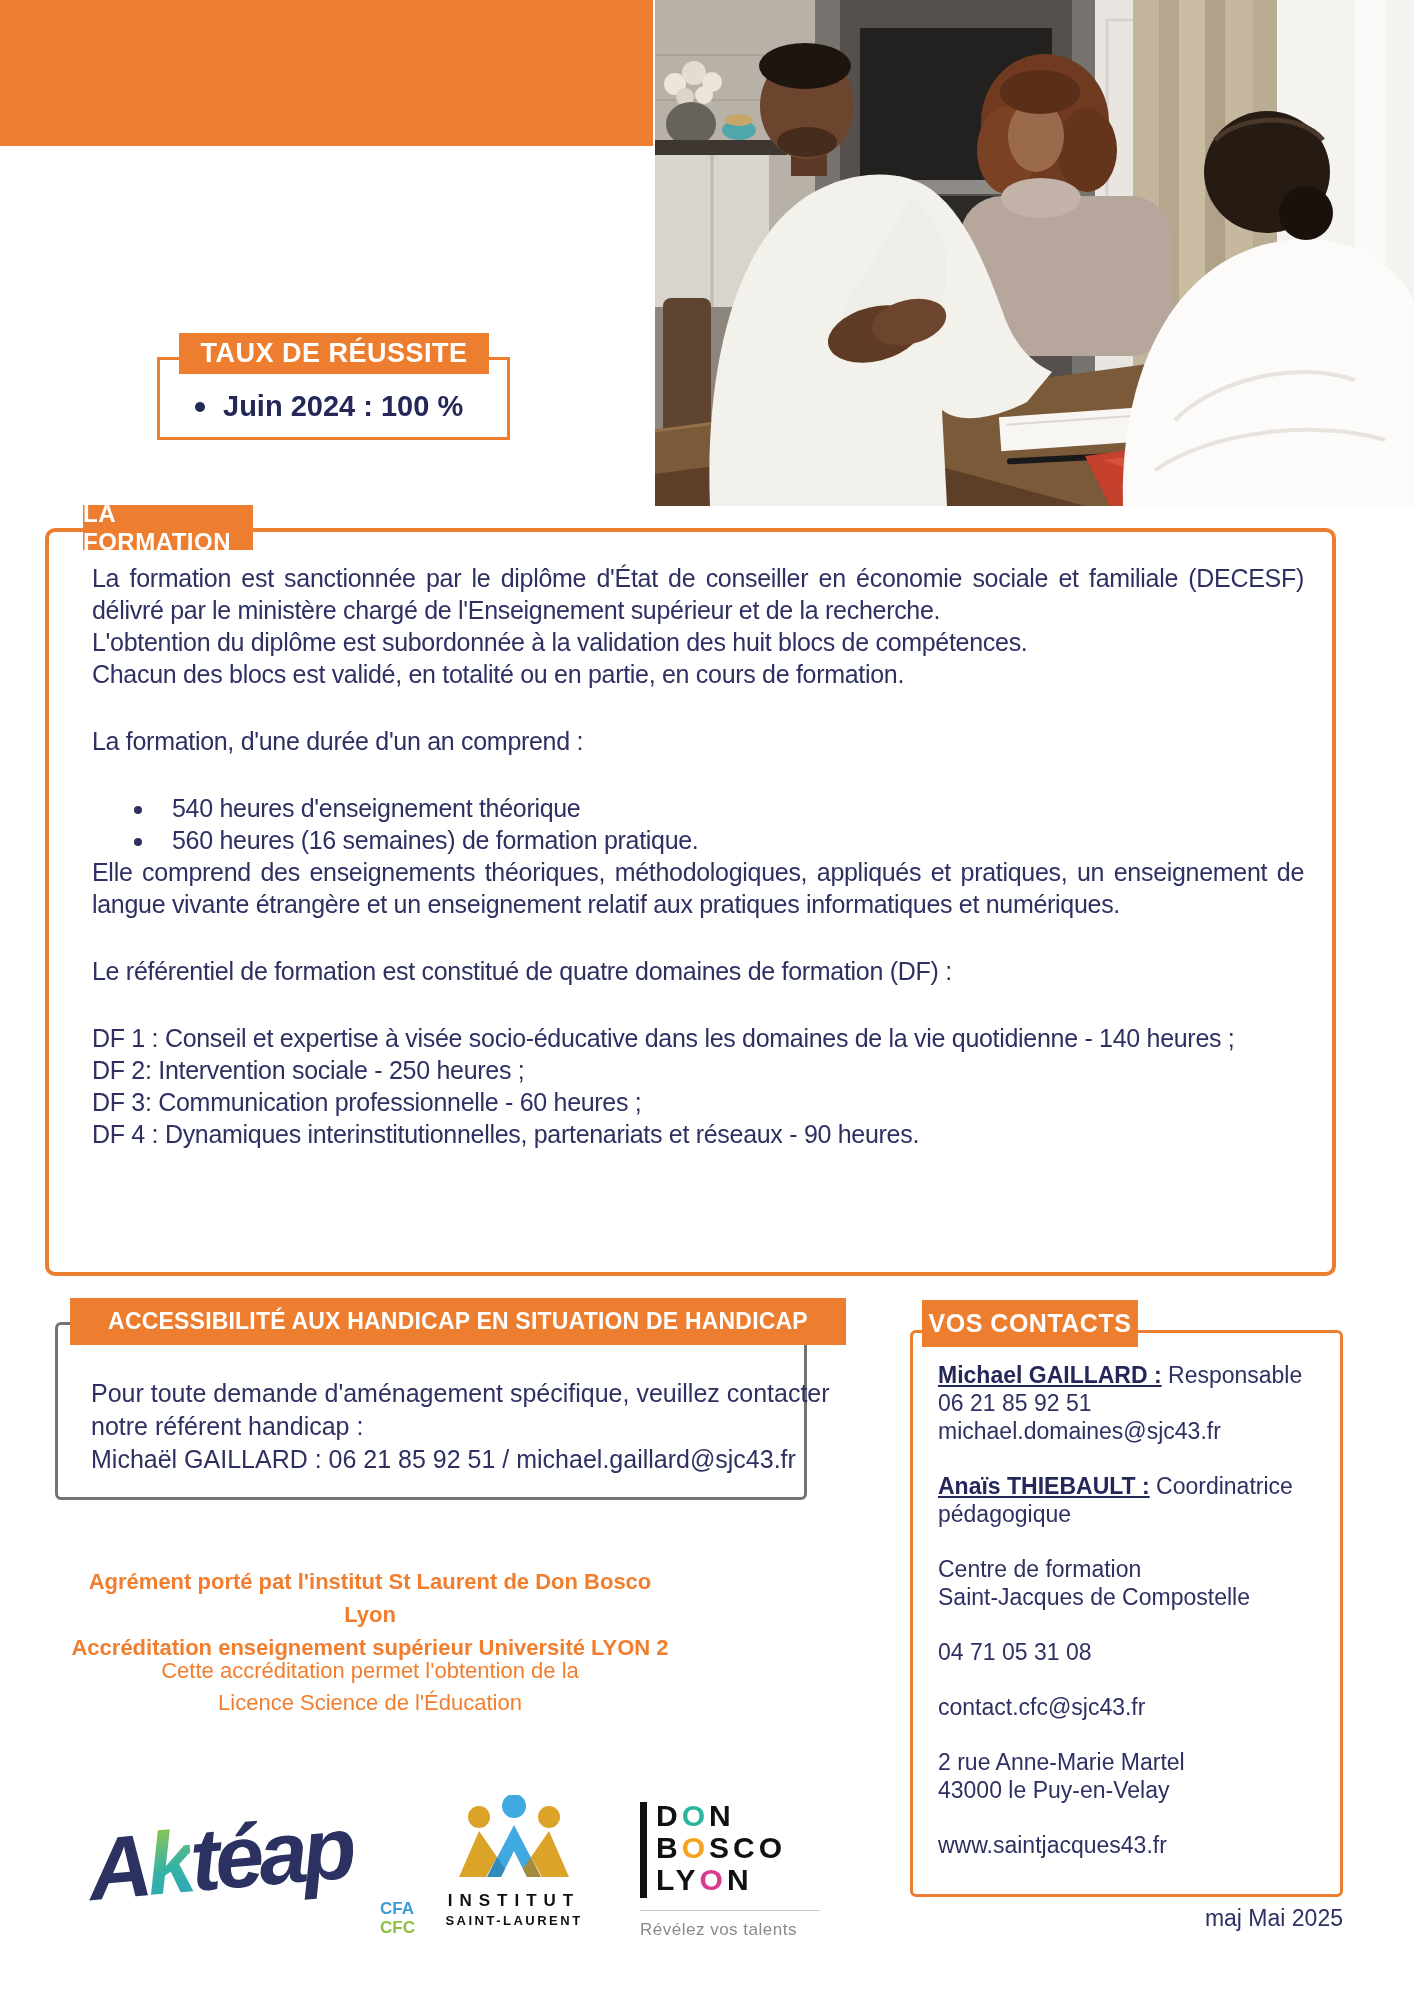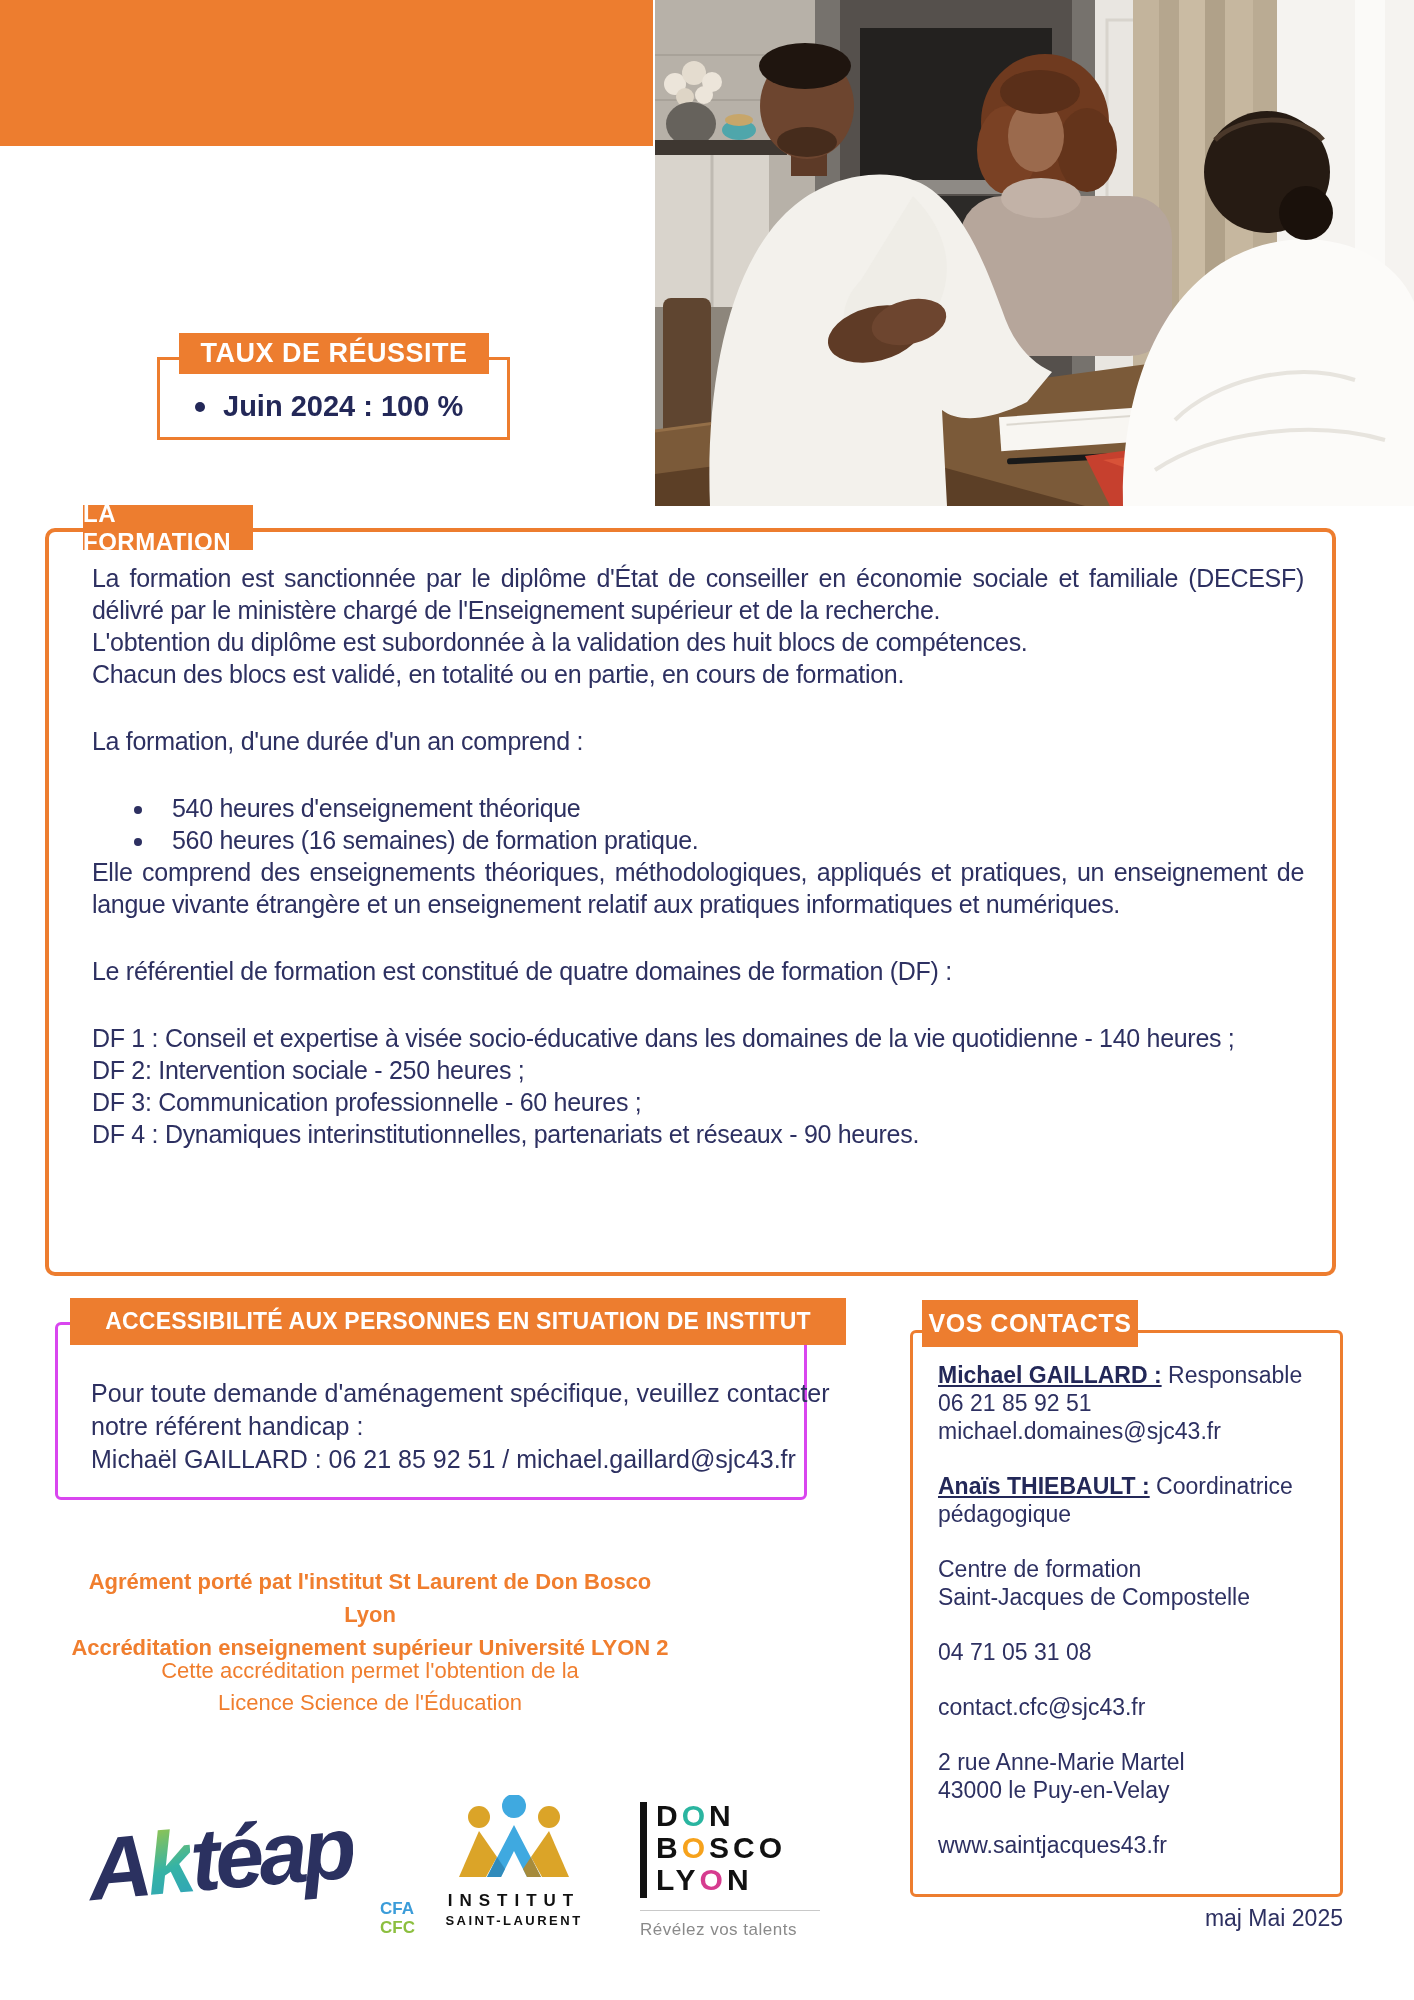--- a/index.html
+++ b/index.html
@@ -32,21 +32,21 @@
                      color:#2D3061;letter-spacing:-0.3px;}
   .formation-content p{margin:0;}
   .just{text-align:justify;}
   .gap{height:35px;}
   ul.bullets{margin:0;padding:0 0 0 80px;}
   ul.bullets li{list-style:none;position:relative;}
   ul.bullets li::before{content:"";position:absolute;left:-38px;top:14px;width:8px;height:8px;border-radius:50%;background:#2D3061;}
 
   
   .access-label{left:70px;top:1298px;width:776px;height:47px;font-size:23px;letter-spacing:.2px;}
-  .access-box{left:55px;top:1322px;width:752px;height:178px;border:3px solid #d946ef;border-radius:6px;box-sizing:border-box;}
+  .access-box{left:55px;top:1322px;width:752px;height:178px;border:3px solid #737373;border-radius:6px;box-sizing:border-box;}
   .access-text{position:absolute;left:33px;top:52px;width:750px;font-size:25px;line-height:33px;color:#2D3061;}
   .access-text p{margin:0;}
 
   
   .agrement{left:70px;top:1558px;width:600px;text-align:center;color:#F07E2E;font-weight:bold;
             font-size:22px;line-height:33px;margin-top:7px;}
   .agrement-note{left:70px;top:1655px;width:600px;text-align:center;color:#F07E2E;font-size:22px;line-height:32px;}
 
   
   .contacts-label{left:922px;top:1300px;width:216px;height:47px;font-size:25px;letter-spacing:.5px;}
@@ -210,21 +210,21 @@
   </div>
   <div class="abs formation-label sec-label">LA FORMATION</div>
 
   <div class="abs access-box">
     <div class="access-text">
       <p>Pour toute demande d'aménagement spécifique, veuillez contacter</p>
       <p>notre référent handicap :</p>
       <p>Michaël GAILLARD : 06 21 85 92 51 / michael.gaillard@sjc43.fr</p>
     </div>
   </div>
-  <div class="abs access-label sec-label">ACCESSIBILITÉ AUX PERSONNES EN SITUATION DE INSTITUT</div>
+  <div class="abs access-label sec-label">ACCESSIBILITÉ AUX HANDICAP EN SITUATION DE HANDICAP</div>
 
   <div class="abs agrement">
     <div>Agrément porté pat l'institut St Laurent de Don Bosco Lyon</div>
     <div>Accréditation enseignement supérieur Université LYON 2</div>
   </div>
   <div class="abs agrement-note">
     <div>Cette accréditation permet l'obtention de la</div>
     <div>Licence Science de l'Éducation</div>
   </div>
 

